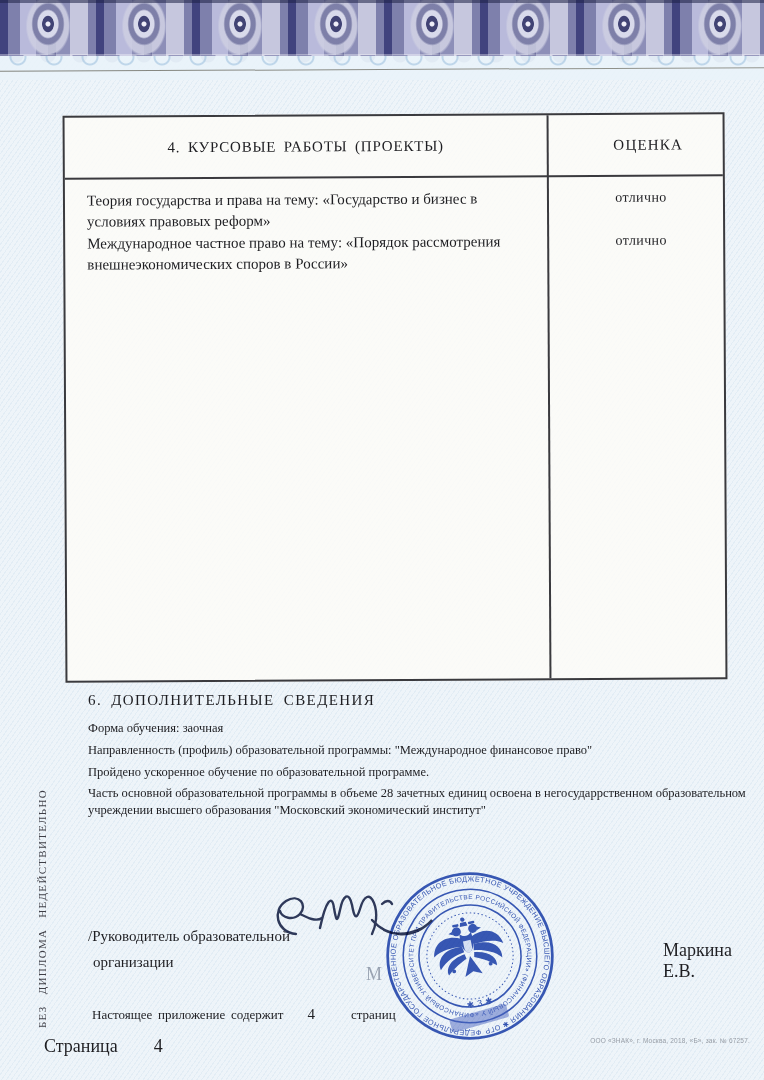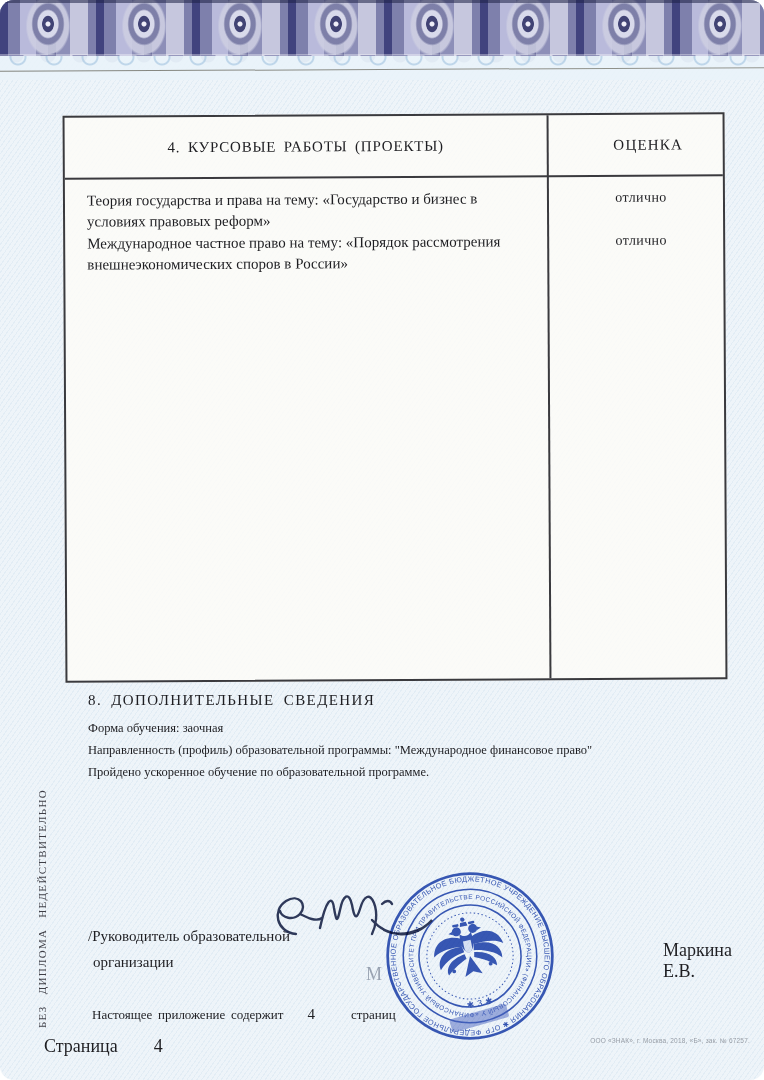--- a/index.html
+++ b/index.html
@@ -1,20 +1,20 @@
 <!DOCTYPE html>
 <html><head>
 <meta charset="utf-8">
 <style>
   html,body{margin:0;padding:0;background:#fff;}
   .page{
     position:relative;width:764px;height:1080px;overflow:hidden;
     background-color:#eef4f9;
     background-image:repeating-linear-gradient(125deg, rgba(166,199,224,0.16) 0 1px, rgba(255,255,255,0) 1px 4px);
-    font-family:"Liberation Serif","DejaVu Serif",serif;color:#1e1e22;border-radius:14px;
+    font-family:"Liberation Serif","DejaVu Serif",serif;color:#1e1e22;
   }
   
   .guilloche{
     position:absolute;top:0;left:0;width:764px;height:56px;
     background-color:#8688b2;
     background-image:
       radial-gradient(circle 3px at 48px 24px, #eeeef8 0 2px, rgba(238,238,248,0) 3px),
       radial-gradient(ellipse 10px 14px at 48px 24px, rgba(57,59,110,0.95) 0 55%, rgba(57,59,110,0) 62%),
       radial-gradient(ellipse 18px 24px at 48px 24px, rgba(222,223,238,0.95) 0 55%, rgba(222,223,238,0) 62%),
       radial-gradient(ellipse 26px 34px at 48px 24px, rgba(122,124,166,0.95) 0 58%, rgba(122,124,166,0) 64%),
@@ -110,24 +110,25 @@
         <div class="course-grade">отлично</div>
       </div>
       <div class="course-row">
         <div class="course-title">Международное частное право на тему: «Порядок рассмотрения внешнеэкономических споров в России»</div>
         <div class="course-grade">отлично</div>
       </div>
     </div>
   </div>
 
   <div class="additional">
-    <div class="additional-heading">8. ДОПОЛНИТЕЛЬНЫЕ СВЕДЕНИЯ</div>
+    <div class="additional-heading">6. ДОПОЛНИТЕЛЬНЫЕ СВЕДЕНИЯ</div>
     <div class="additional-line">Форма обучения: заочная</div>
     <div class="additional-line">Направленность (профиль) образовательной программы: "Международное финансовое право"</div>
     <div class="additional-line">Пройдено ускоренное обучение по образовательной программе.</div>
+    <div class="additional-line">Часть основной образовательной программы в объеме 28 зачетных единиц освоена в негосударрственном образовательном учреждении высшего образования "Московский экономический институт"</div>
   </div>
 
   <div class="watermark">БЕЗ ДИПЛОМА НЕДЕЙСТВИТЕЛЬНО</div>
 
   <div class="sig-role">
     <div class="line1">/Руководитель образовательной</div>
     <div class="line2">организации</div>
   </div>
 
   <div class="seal-letter">М</div>

